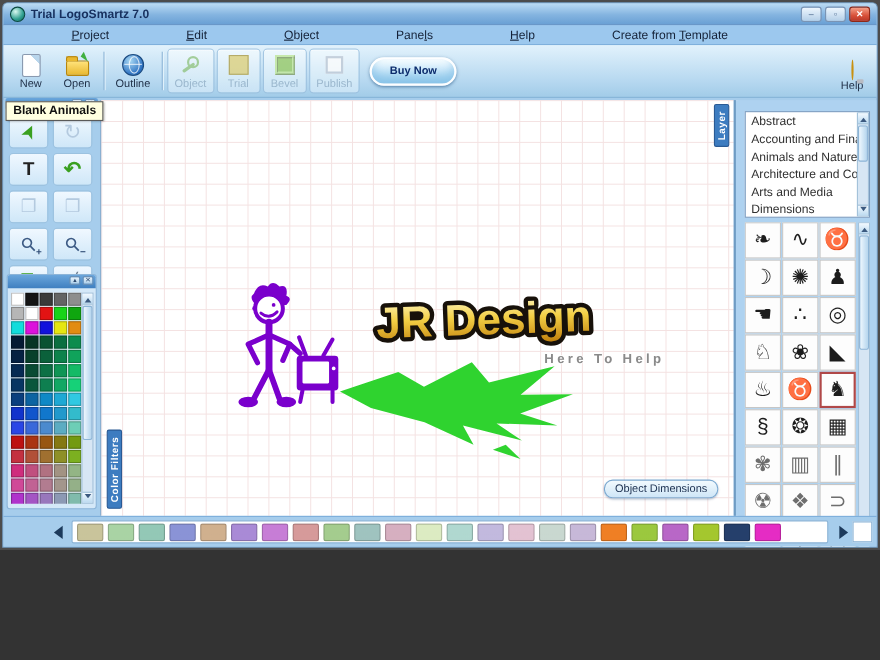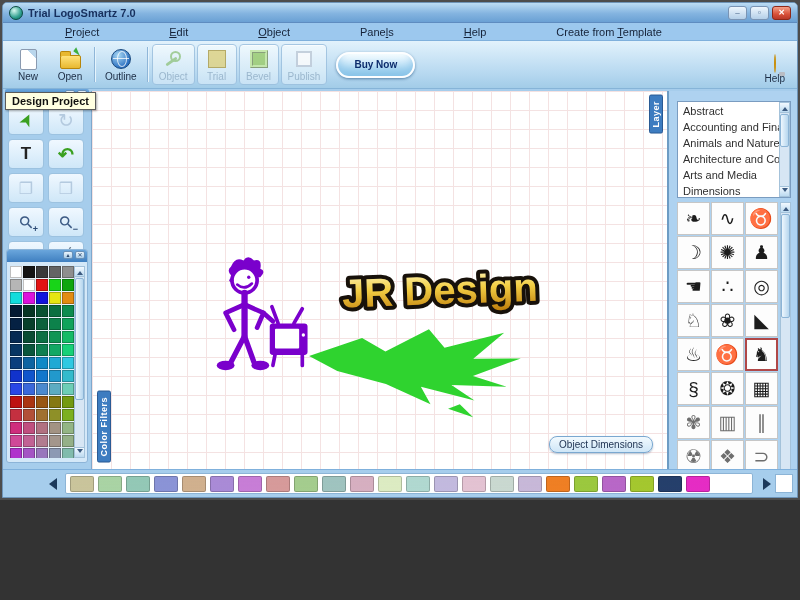--- a/index.html
+++ b/index.html
@@ -204,21 +204,21 @@
         </div>
       </div>
 
     <div class="main">
 
       <div class="left-panel">
         <div class="tools-header">
           <div class="mini-btn">▴</div>
           <div class="mini-btn">✕</div>
         </div>
-        <div class="tooltip">Design Project</div>
+        <div class="tooltip">Blank Animals</div>
         <div class="tools-grid" id="toolsgrid">
             <div class="tool-btn">
               <span class="glyph green rotsel">➤</span>
             </div>
             <div class="tool-btn">
               <span class="glyph dis big">↻</span>
             </div>
             <div class="tool-btn">
               <span class="glyph dark">T</span>
             </div>
@@ -402,20 +402,21 @@
           <defs>
             <linearGradient id="gold" x1="0" y1="0" x2="0" y2="1">
               <stop offset="0" stop-color="#fdf6c2"></stop>
               <stop offset="0.45" stop-color="#f3cf45"></stop>
               <stop offset="1" stop-color="#c07f0c"></stop>
             </linearGradient>
           </defs>
           <text x="165" y="45" text-anchor="middle" font-family="DejaVu Serif, serif" font-weight="bold" font-size="40" fill="url(#gold)" stroke-width="8" paint-order="stroke" stroke-linejoin="round" transform="rotate(-2 165 35)" stroke="#17110a">JR Design</text>
         </svg>
 
+        <div class="logo-tagline">Here To Help</div>
 
         <div class="vtab layer-tab">Layer</div>
         <div class="vtab cf-tab">Color Filters</div>
         <div class="stage-dim">Object Dimensions</div>
       </div>
 
       <div class="right-panel">
         <div class="cat-list">
           <div class="cat-items" id="catitems">
               <div class="cat-item">Abstract</div>

